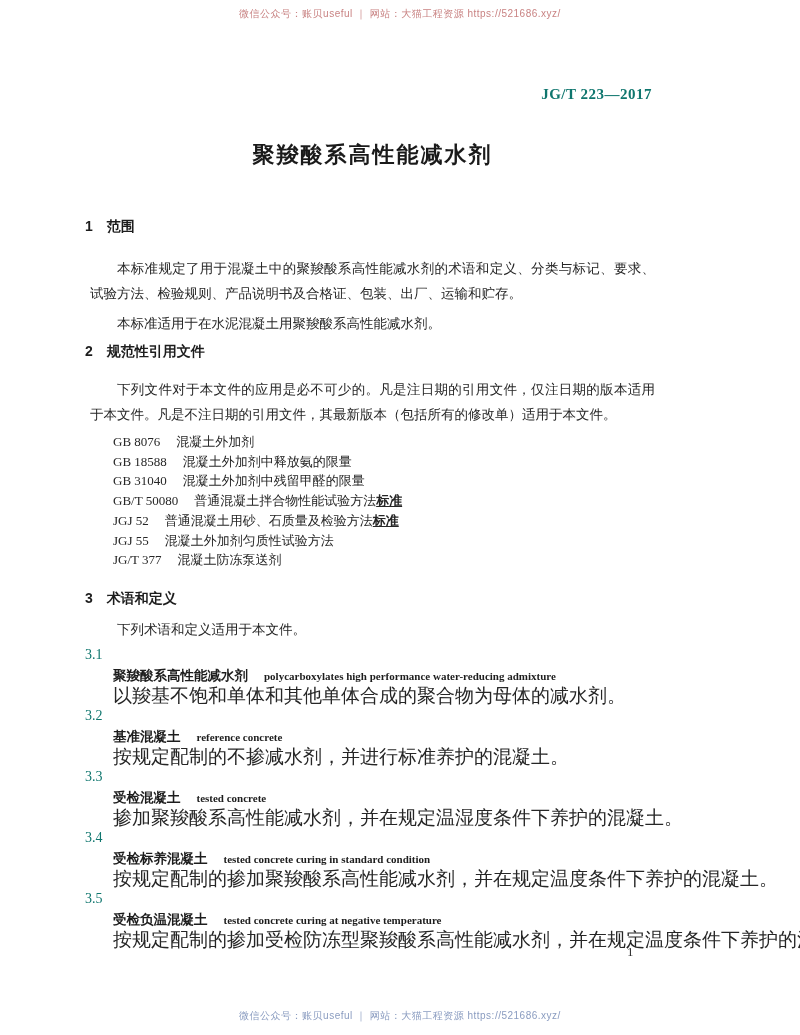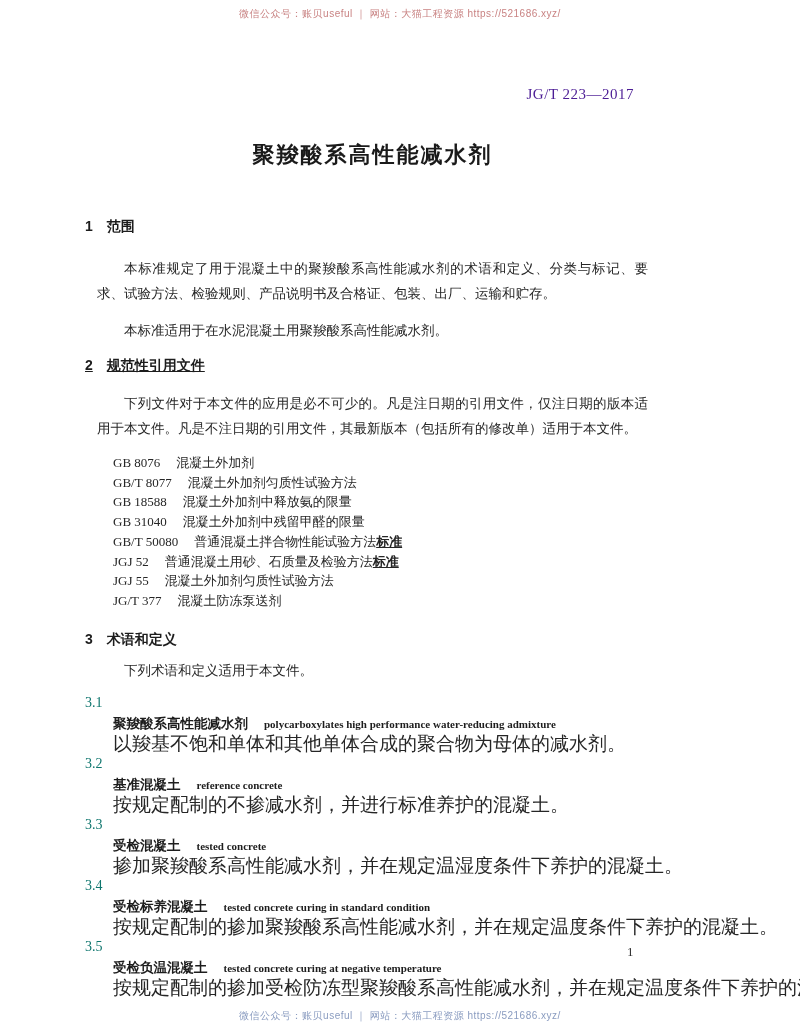--- a/index.html
+++ b/index.html
@@ -17,47 +17,47 @@
   .wm{
     position:absolute;left:0;width:800px;text-align:center;
     font-size:10px;letter-spacing:.5px;
     font-family:"Liberation Sans","DejaVu Sans",sans-serif;
   }
   .wm-top{top:7px;color:#c98383;}
   .wm-bottom{top:1009px;color:#8a9cc0;}
 
   
   .doc-number{
-    position:absolute;top:86px;right:166px;
-    font-size:15px;font-weight:400;letter-spacing:.5px;
-    color:#4c1d95;
+    position:absolute;top:86px;right:148px;
+    font-size:15px;font-weight:700;letter-spacing:.5px;
+    color:#0f766e;
     font-family:"Liberation Serif","DejaVu Serif",serif;
   }
 
   
   .content{margin-left:85px;width:575px;}
   .doc-title{
     padding-top:140px;margin:0;
     text-align:center;
     font-family:"Liberation Sans","DejaVu Sans",sans-serif;
     font-size:22px;font-weight:700;line-height:30px;
     letter-spacing:2px;color:#1a1a1a;
   }
   .sec-h{
     margin:0;
     font-family:"Liberation Sans","DejaVu Sans",sans-serif;
     font-size:14px;font-weight:700;line-height:20px;color:#1d1d1d;
   }
   .sec-h .h-num{margin-right:14px;}
   .h1{margin-top:46px;}
-  .h2{margin-top:2px;text-decoration:underline;}
+  .h2{margin-top:2px;}
   .h3{margin-top:18px;}
 
   .para{
-    margin:12px;font-size:13.5px;line-height:25px;
+    margin:5px;font-size:13.5px;line-height:25px;
     text-align:justify;text-indent:2em;color:#262626;
   }
   .p-first{margin-top:20px;}
   .p-refs{margin-top:16px;}
 
   .ref-list{margin:0;padding:0;list-style:none;font-size:13px;line-height:19.7px;color:#262626;}
   .ref-item{padding-left:28px;white-space:nowrap;}
   .ref-code{margin-right:16px;}
   .ref-suffix{font-weight:700;text-decoration:underline;}
   .ref-suffix:empty{display:none;}
@@ -99,21 +99,20 @@
 
     <h2 class="sec-h h1"><span class="h-num">1</span><span>范围</span></h2>
     <p class="para p-first">本标准规定了用于混凝土中的聚羧酸系高性能减水剂的术语和定义、分类与标记、要求、试验方法、检验规则、产品说明书及合格证、包装、出厂、运输和贮存。</p>
     <p class="para">本标准适用于在水泥混凝土用聚羧酸系高性能减水剂。</p>
 
     <h2 class="sec-h h2"><span class="h-num">2</span><span>规范性引用文件</span></h2>
     <p class="para p-refs">下列文件对于本文件的应用是必不可少的。凡是注日期的引用文件，仅注日期的版本适用于本文件。凡是不注日期的引用文件，其最新版本（包括所有的修改单）适用于本文件。</p>
 
     <ul class="ref-list">
       <li class="ref-item"><span class="ref-code">GB 8076</span><span>混凝土外加剂</span></li>
-      <li class="ref-item"><span class="ref-code">GB/T 8077</span><span>混凝土外加剂匀质性试验方法</span></li>
       <li class="ref-item"><span class="ref-code">GB 18588</span><span>混凝土外加剂中释放氨的限量</span></li>
       <li class="ref-item"><span class="ref-code">GB 31040</span><span>混凝土外加剂中残留甲醛的限量</span></li>
       <li class="ref-item"><span class="ref-code">GB/T 50080</span><span>普通混凝土拌合物性能试验方法</span><span class="ref-suffix">标准</span></li>
       <li class="ref-item"><span class="ref-code">JGJ 52</span><span>普通混凝土用砂、石质量及检验方法</span><span class="ref-suffix">标准</span></li>
       <li class="ref-item"><span class="ref-code">JGJ 55</span><span>混凝土外加剂匀质性试验方法</span></li>
       <li class="ref-item"><span class="ref-code">JG/T 377</span><span>混凝土防冻泵送剂</span></li>
     </ul>
 
     <h2 class="sec-h h3"><span class="h-num">3</span><span>术语和定义</span></h2>
     <p class="para intro">下列术语和定义适用于本文件。</p>

